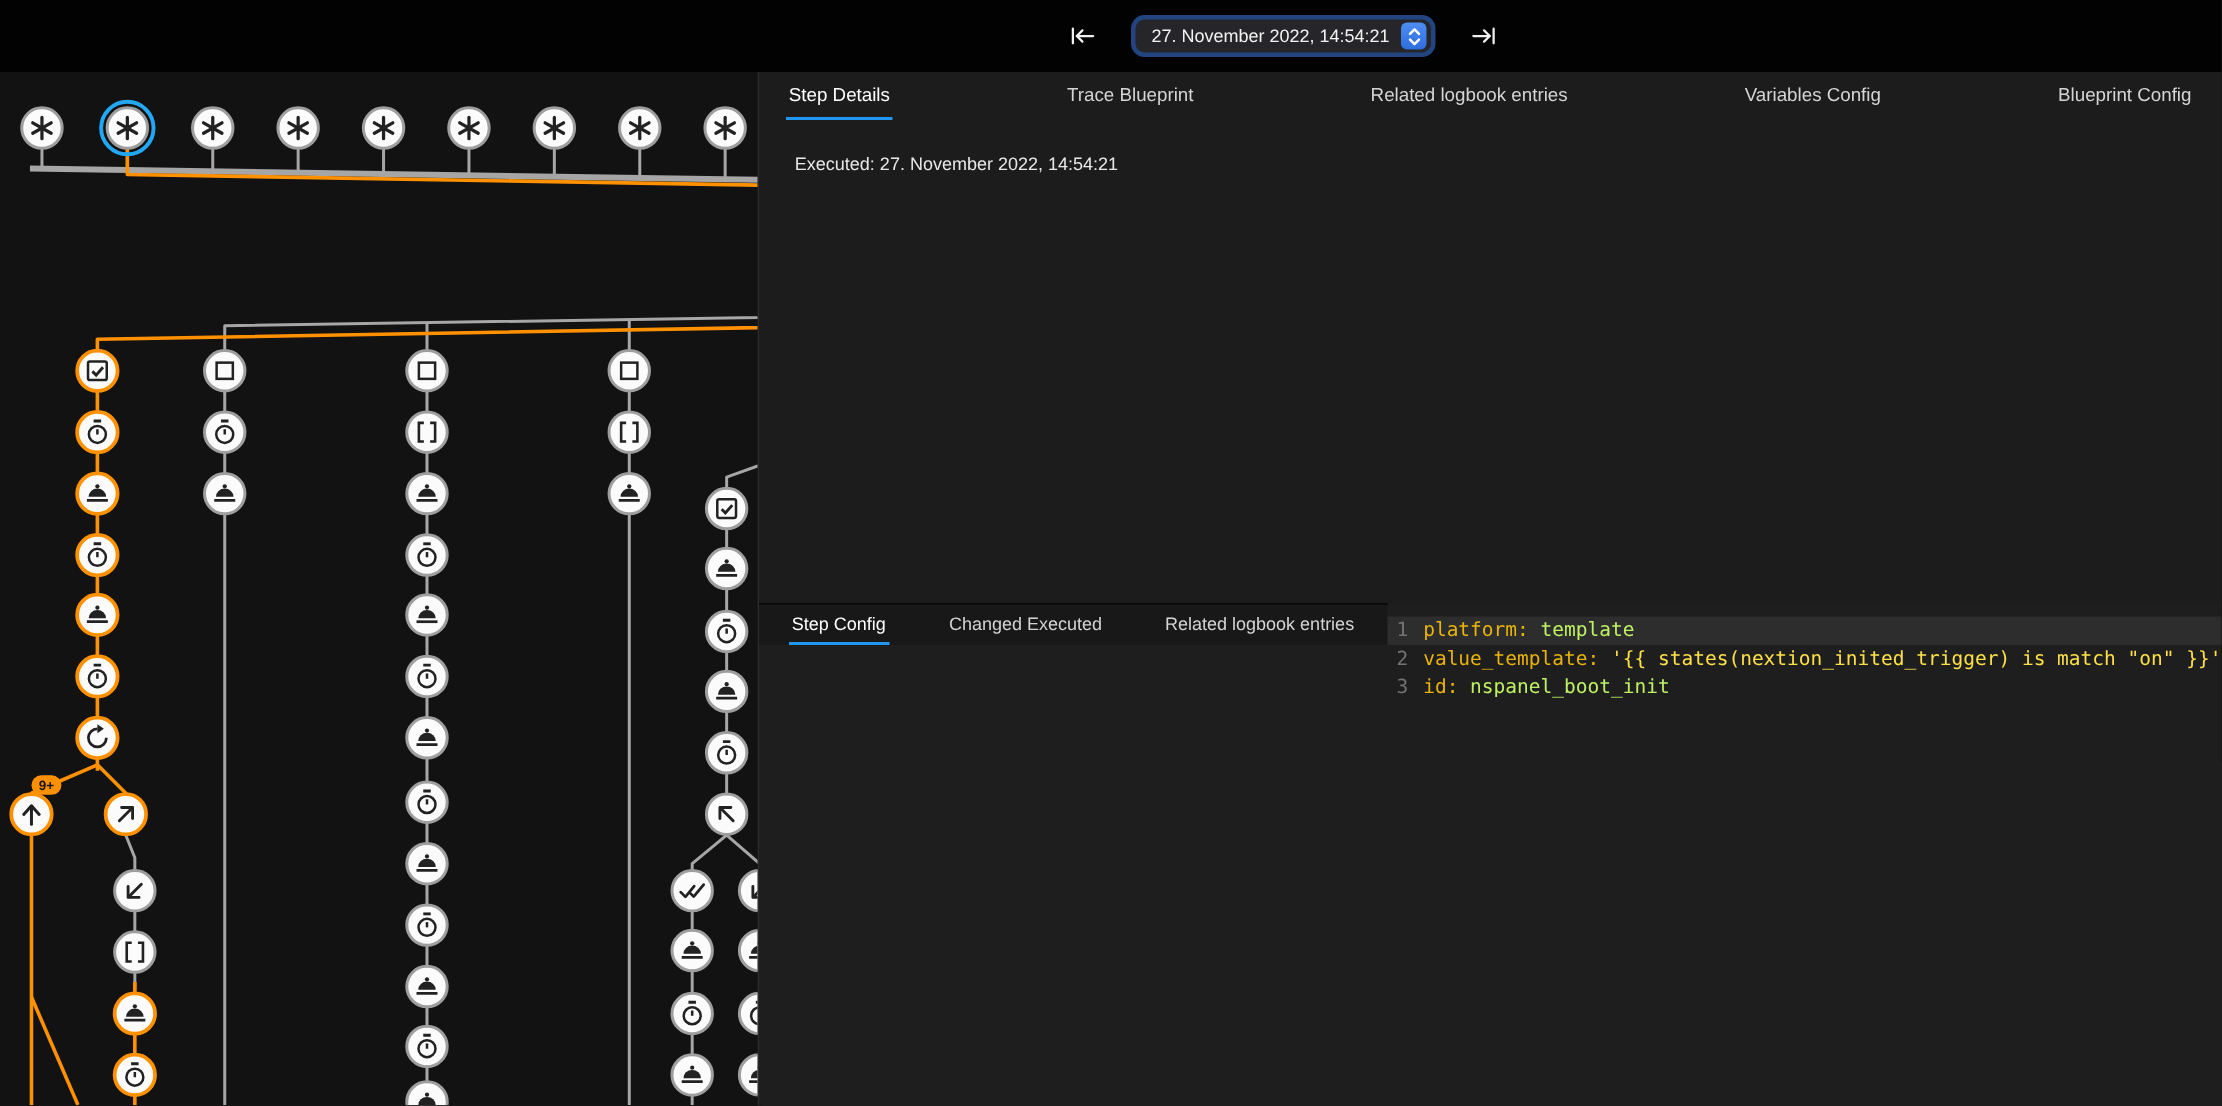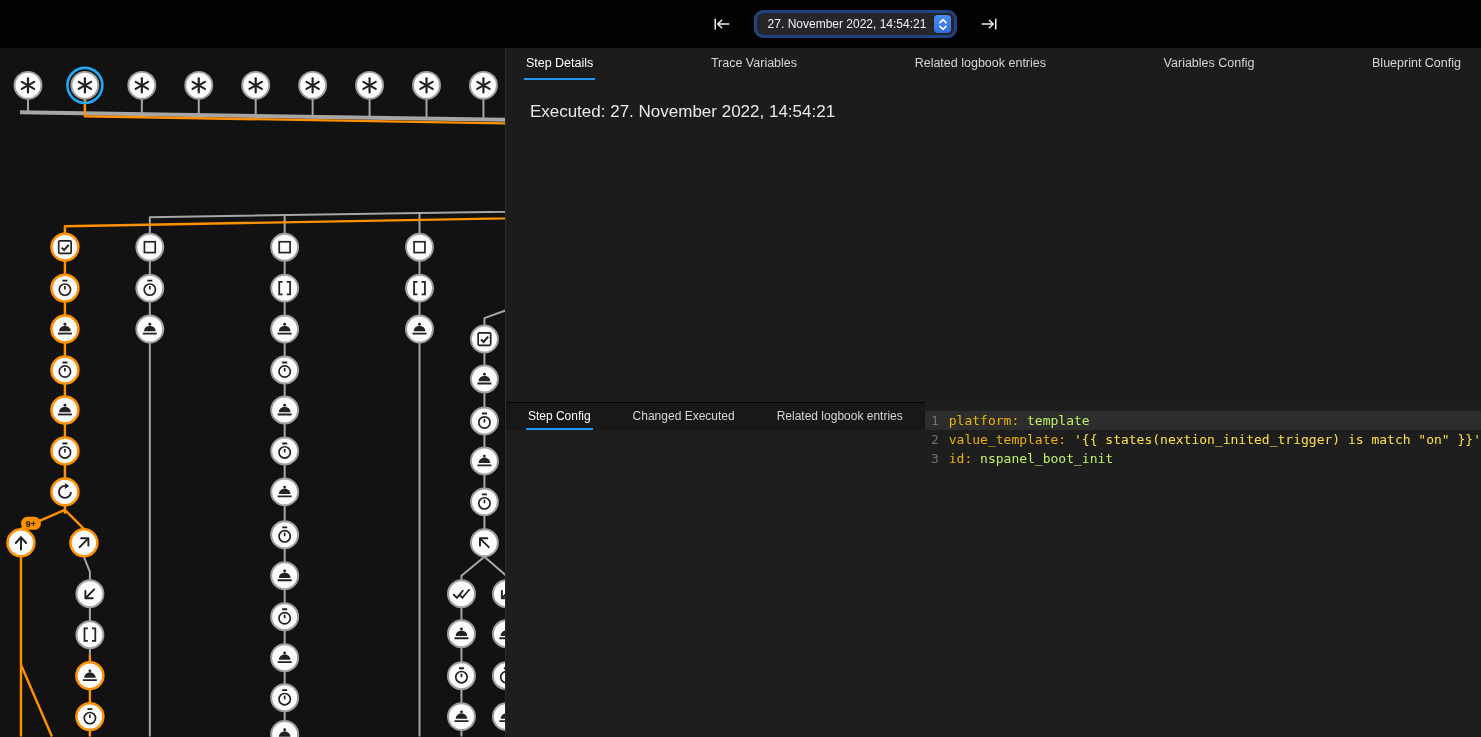--- a/index.html
+++ b/index.html
@@ -27,21 +27,21 @@
   .graph svg { display:block; }
   .right { flex:1; background:#1c1c1c; border-left:1px solid #2c2c2c; display:flex; flex-direction:column;gap:47px; }
   
   .tabs { display:flex; align-items:stretch; color:#d5d5d5; }
   .tabs .tab { display:flex; align-items:center; padding:0 2px; border-bottom:2px solid transparent; cursor:pointer; white-space:nowrap; }
   .tabs .tab.active { color:#ffffff; border-bottom-color:#2196f3; }
   .tabs-spread { height:32px; justify-content:space-between; padding:0 18px; font-size:12.5px; }
   .tabs-left { height:28px; justify-content:flex-start; gap:38px; padding:0 20px; font-size:12px; background:#181818; border-top:1px solid #050505; }
   
   .panel-top { height:307px; }
-  .panel-content p { margin:22px 24px; font-size:17px; color:#e8e8e8; }
+  .panel-content p { margin:22px 24px; font-size:12px; color:#e8e8e8; }
   
   .panel-bottom { flex:1; background:#1e1e1e; display:flex; flex-direction:row; }
   .code { font-family:"DejaVu Sans Mono", monospace; font-size:13px; line-height:19px; padding-top:9px; }
   .code-line { display:flex; }
   .code-line.active { background:#2d2d2d; }
   .ln { width:24px; text-align:right; padding-right:10px; color:#737373; flex:none; user-select:none; }
   .src { white-space:pre; }
   .tok-key { color:#eab308; }
   .tok-str { color:#fde047; }
   .tok-plain { color:#bef264; }
@@ -672,21 +672,21 @@
               <use href="#ic-trigger" x="816" y="75" width="20" height="20"></use>
             </g>
           </g>
       </svg>
     </div>
 
     <div class="right">
       <section class="panel-top">
         <nav class="tabs tabs-spread" id="tabs1">
             <div class="tab active">Step Details</div>
-            <div class="tab">Trace Variables</div>
+            <div class="tab">Trace Blueprint</div>
             <div class="tab">Related logbook entries</div>
             <div class="tab">Variables Config</div>
             <div class="tab">Blueprint Config</div>
           </nav>
         <div class="panel-content">
           <p>Executed: 27. November 2022, 14:54:21</p>
         </div>
       </section>
       <section class="panel-bottom">
         <nav class="tabs tabs-left" id="tabs2">

